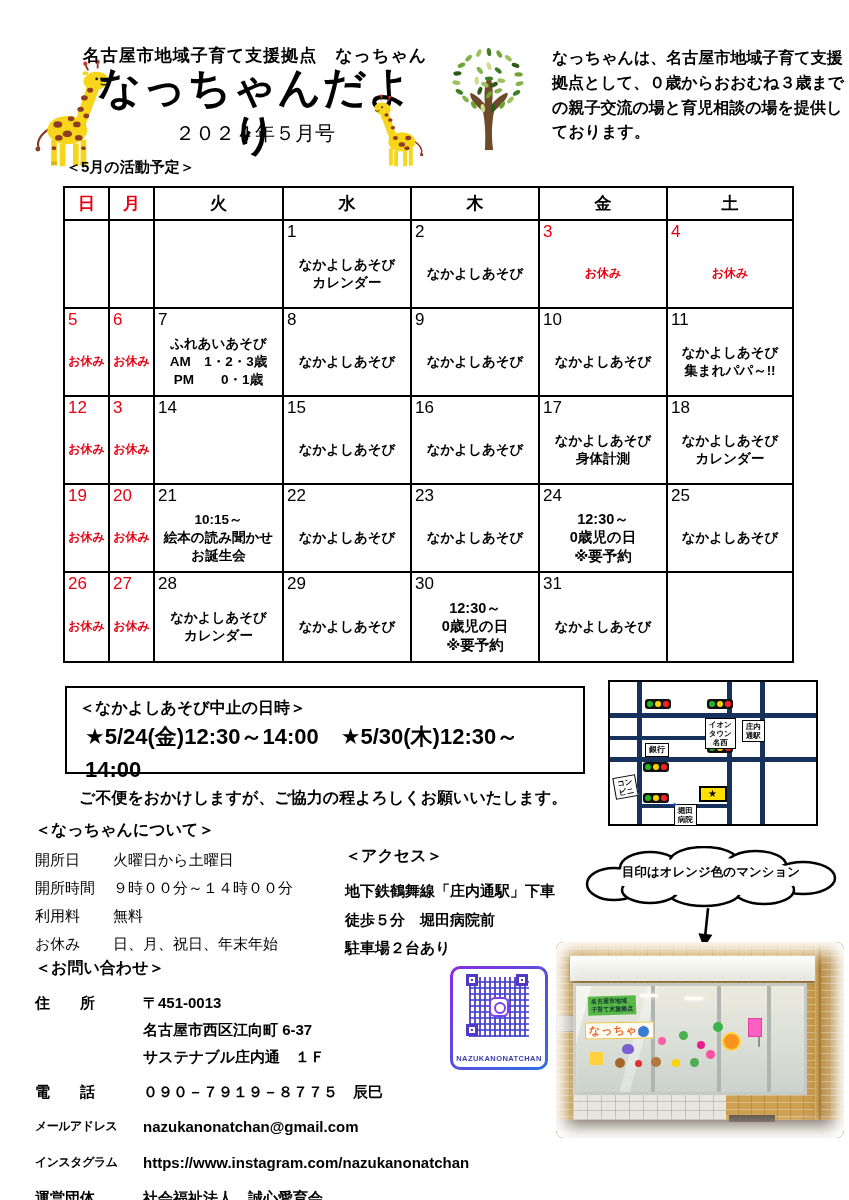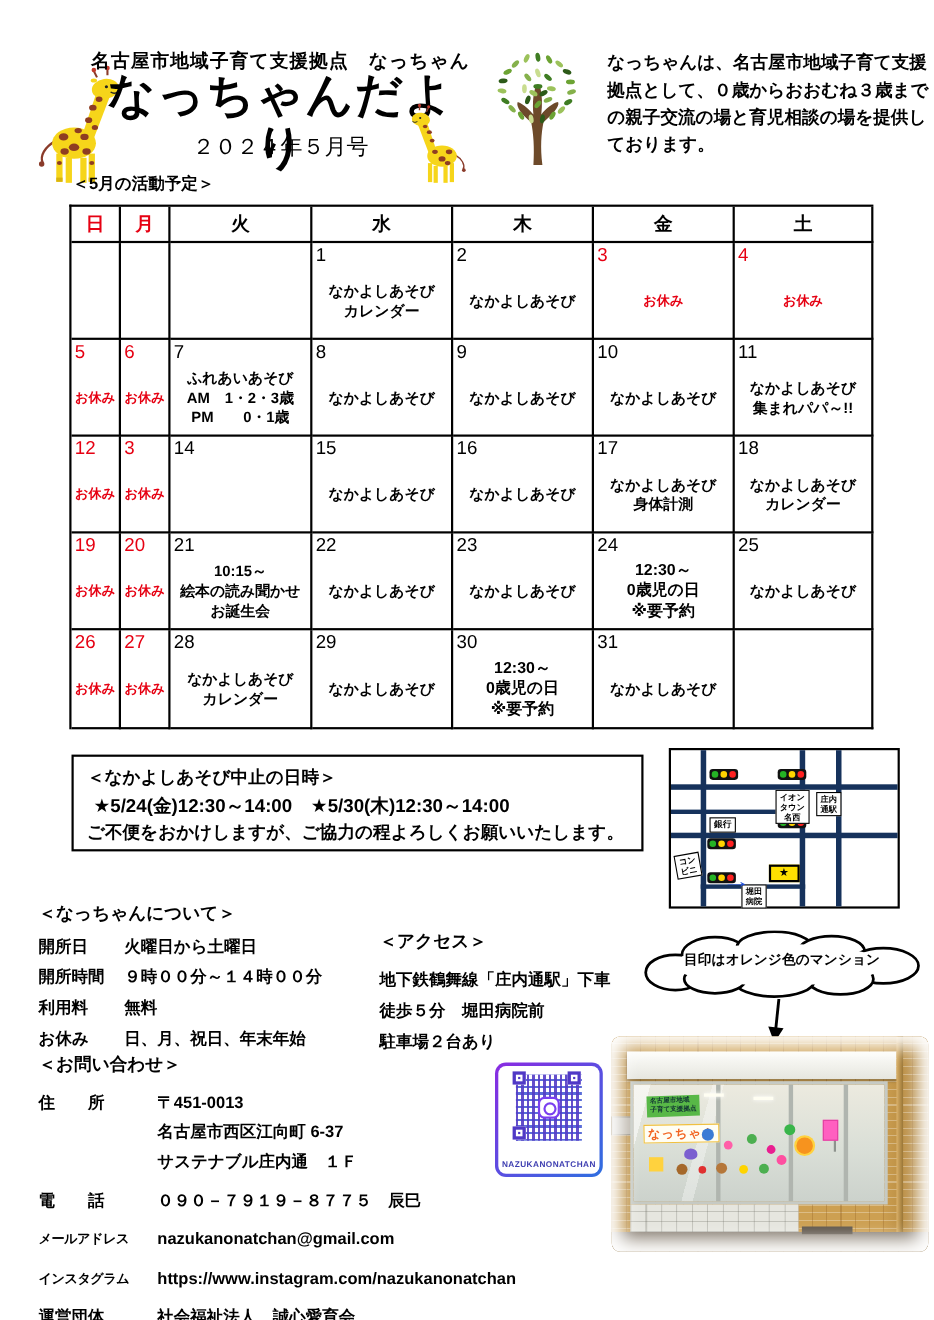--- a/index.html
+++ b/index.html
@@ -28,38 +28,38 @@
   .cell{display:flex;flex-direction:column;padding:1px 3px;overflow:hidden;}
   .dn{font-size:17px;line-height:1.15;}
   .cb{flex:1;display:flex;align-items:center;justify-content:center;text-align:center;
       font-size:13.5px;line-height:1.3;white-space:pre-line;font-weight:600;}
   .cell.red .dn{color:#e60012;}
   .cell.red .cb{color:#e60012;font-size:12px;font-weight:bold;}
 
   
   .notice{left:65px;top:686px;width:520px;height:88px;border:2px solid #000;box-sizing:border-box;
           padding:8px 12px;font-size:16px;line-height:1.5;font-weight:600;}
-  .notice .dates{padding-left:6px;font-size:17px;}
+  .notice .dates{padding-left:6px;font-size:22px;}
 
   
   .map{left:608px;top:656px;width:210px;height:146px;border:2.5px solid #000;background:#fff;box-sizing:border-box;margin-top:24px;}
   .road{position:absolute;background:#16325c;}
   .tl{position:absolute;background:#111;border-radius:3px;padding:2px;display:flex;gap:2px;}
   .tl i{width:6px;height:6px;border-radius:50%;display:block;}
   .tl .g{background:#25b425}.tl .y{background:#ffd400}.tl .r{background:#ff2121}
   .mlabel{position:absolute;border:1.5px solid #000;background:#fff;font-size:7.5px;line-height:1.2;
           padding:1px 3px;text-align:center;font-weight:bold;white-space:pre-line;}
   .mstar{position:absolute;left:43%;top:73%;width:28px;height:16px;background:#ffe000;border:2px solid #000;
          display:flex;align-items:center;justify-content:center;font-size:10px;box-sizing:border-box;}
   .marrow{position:absolute;left:25%;top:78%;color:#1f4fd8;font-weight:bold;font-size:15px;transform:scaleX(1.8);}
 
   
   .sec-title{font-size:16px;font-weight:bold;margin:0 0 10px 0;}
   .about{left:35px;top:820px;width:300px;}
-  .irow{display:flex;margin-bottom:9px;font-size:15px;font-weight:700;}
+  .irow{display:flex;margin-bottom:9px;font-size:15px;font-weight:400;}
   .about .ilabel{width:78px;flex-shrink:0;}
   .access{left:345px;top:846px;width:250px;}
   .access .lines{font-size:15px;line-height:1.9;white-space:pre-line;font-weight:600;}
 
   .contact{left:35px;top:958px;width:510px;}
   .crow{display:flex;margin-bottom:8px;font-size:15px;font-weight:600;line-height:1.8;}
   .clabel{width:108px;flex-shrink:0;}
   .clabel.small{font-size:12px;letter-spacing:-0.5px;line-height:2.3;}
   .cvalue{white-space:pre-line;}
 

